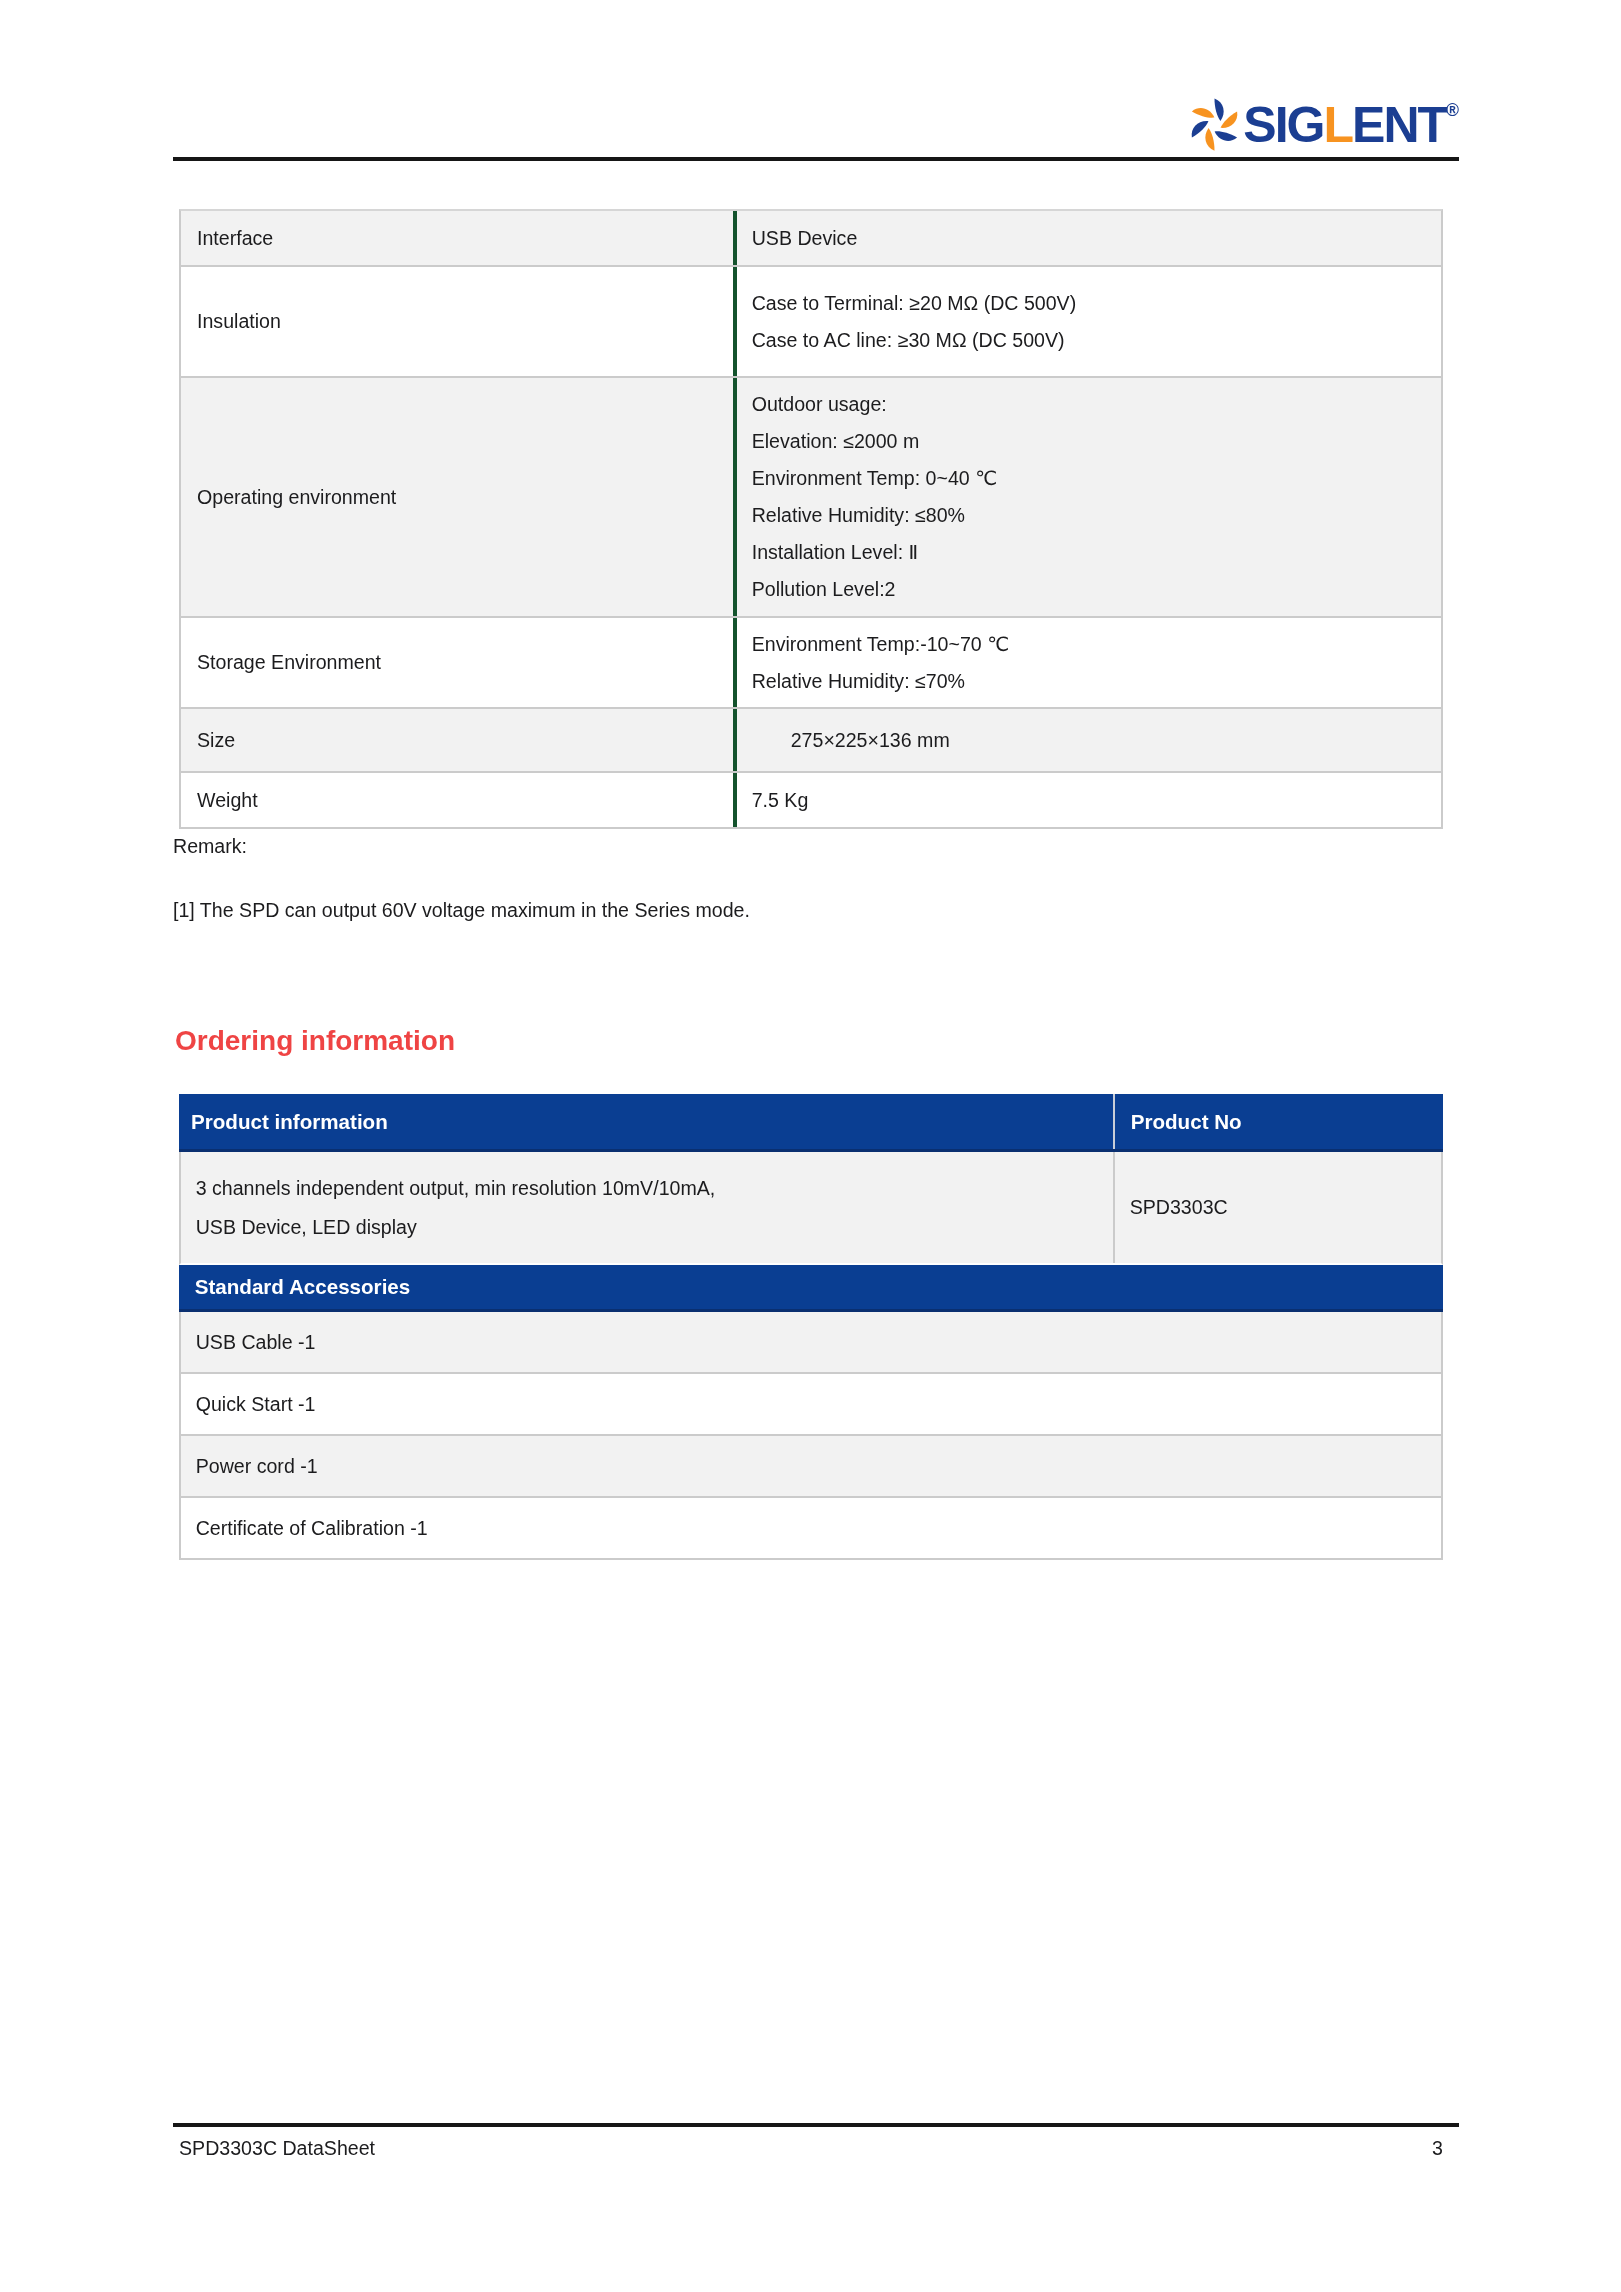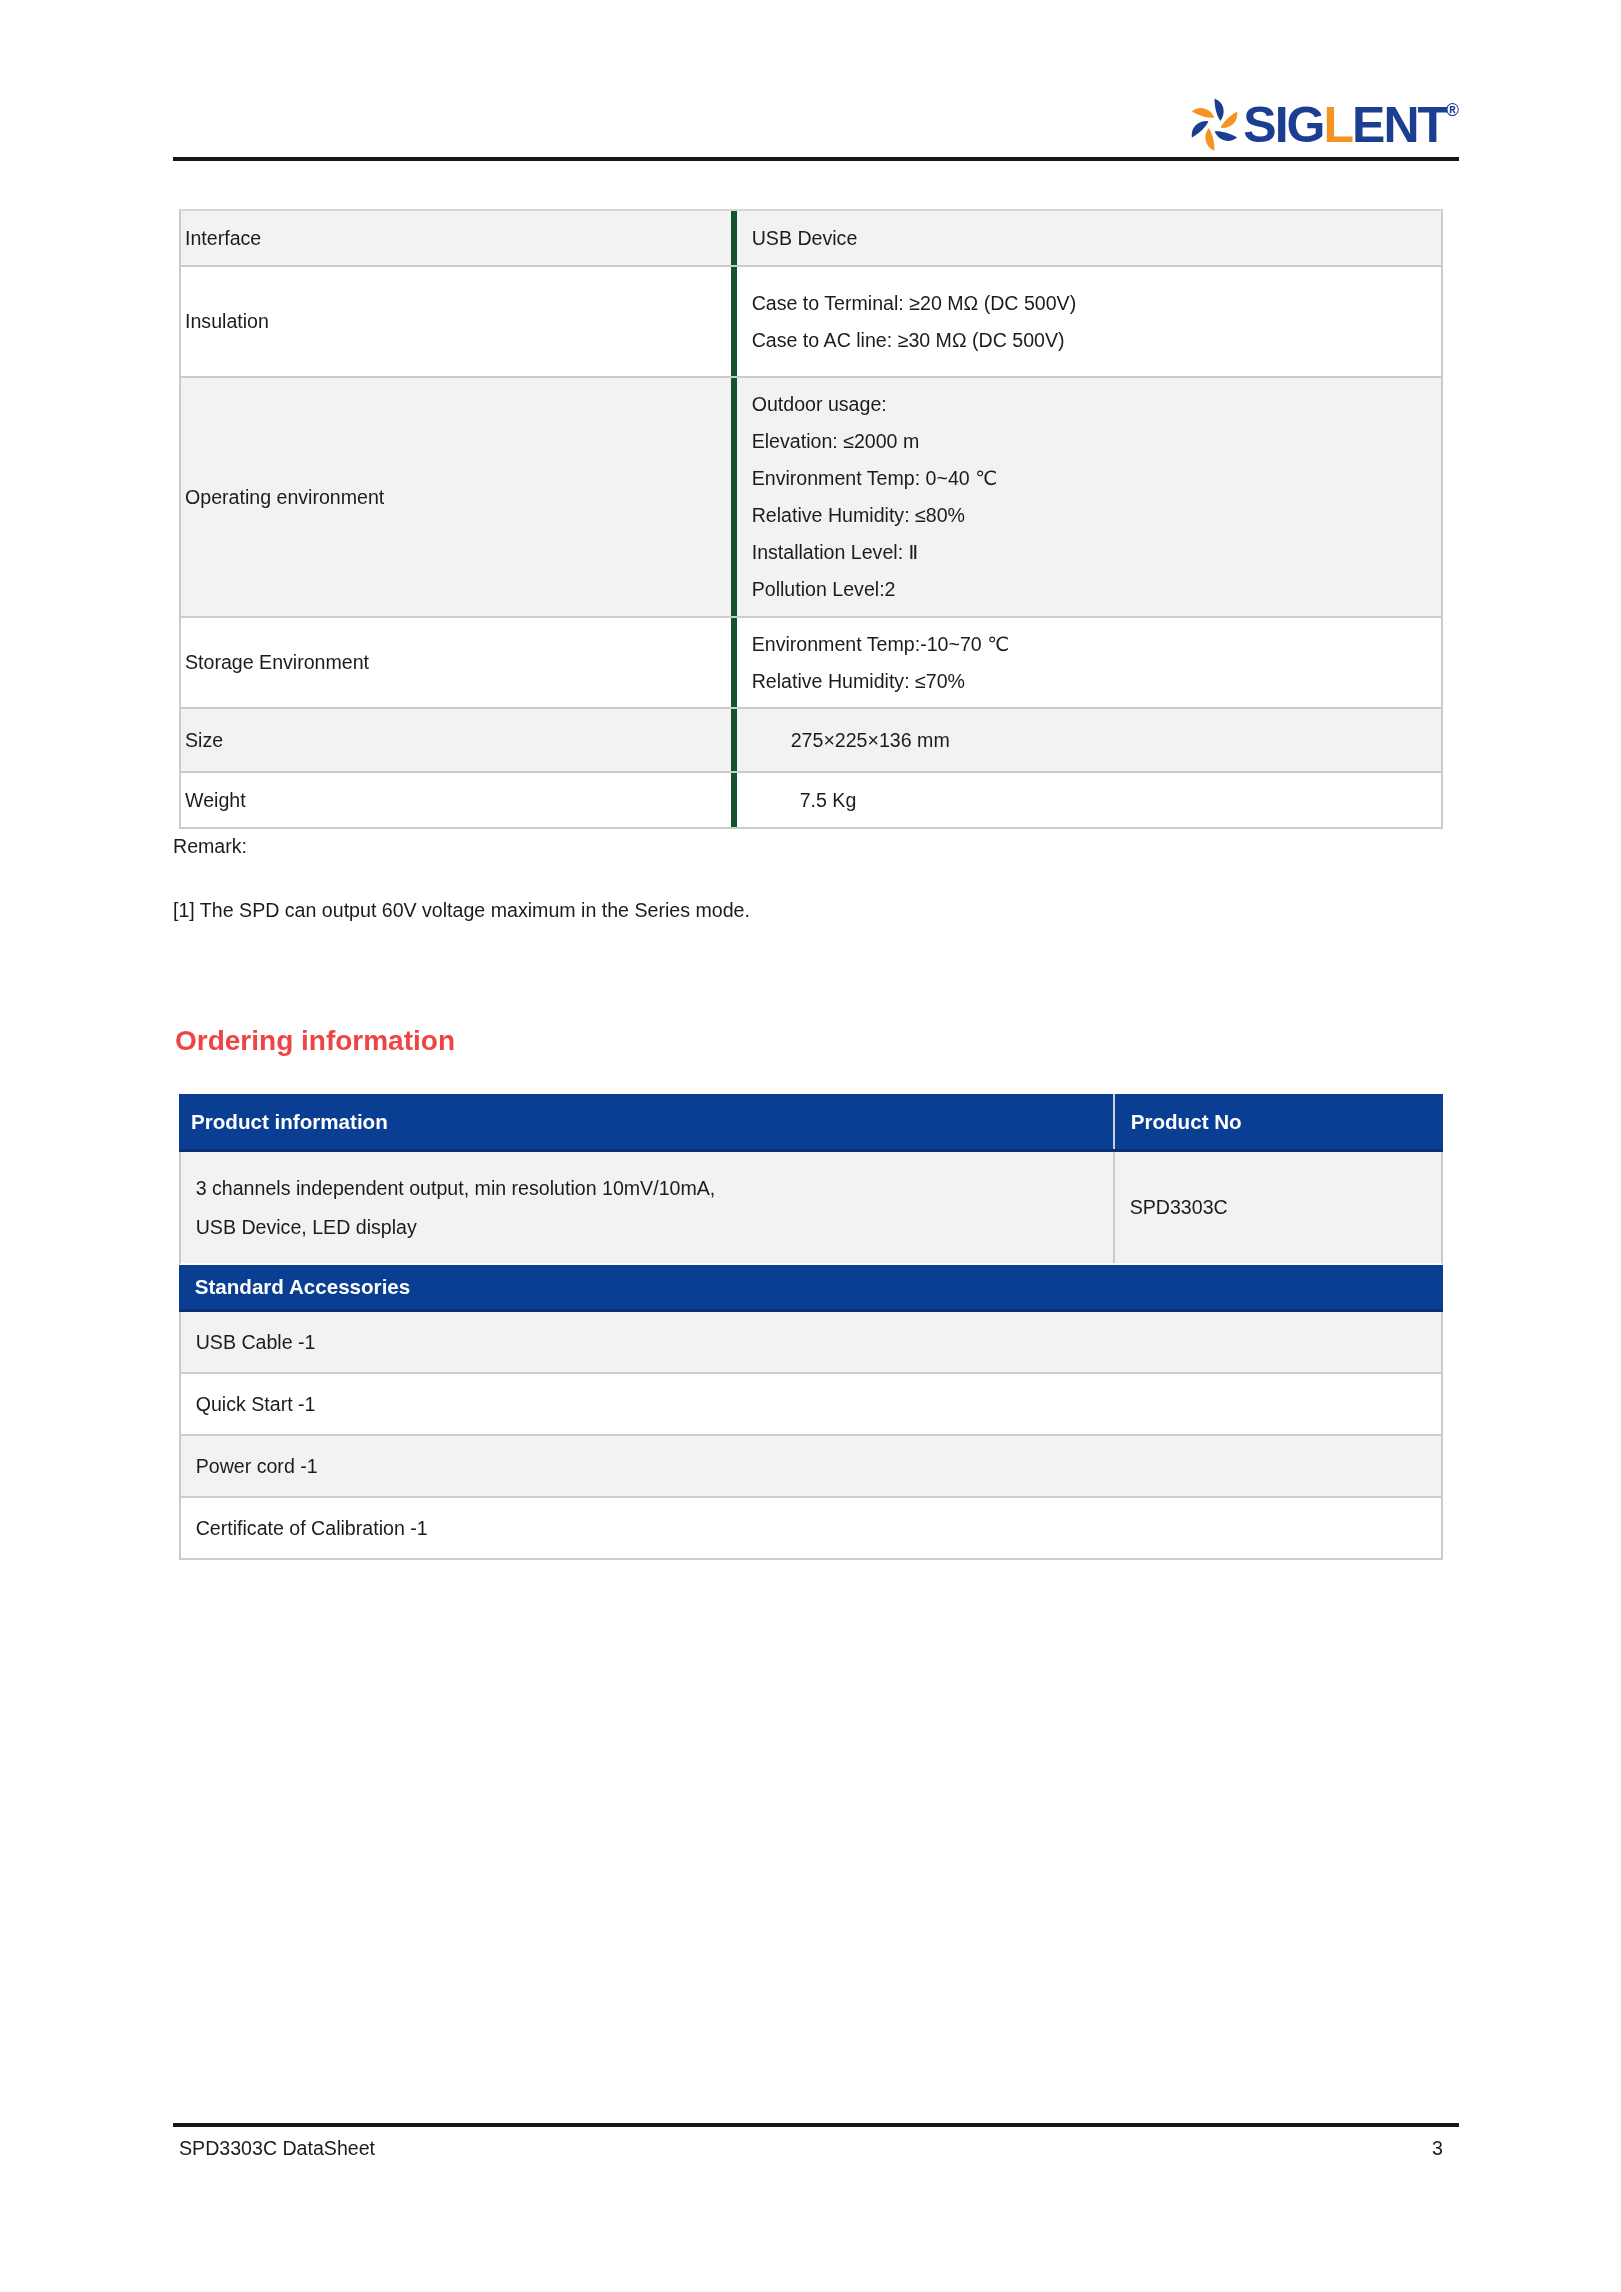--- a/index.html
+++ b/index.html
@@ -31,26 +31,26 @@
   .rule-top { top:157px; }
   .rule-bottom { top:2123px; }
 
   
   .spec-table {
     position:absolute; left:179px; top:209px; width:1264px;
     border:2px solid #cbcbcb; border-top:2.9px solid #d6d6d6;
     font-size:19.6px;
   }
   .spec-row { display:flex; border-bottom:2px solid #cbcbcb; }
-  .spec-row:last-child { border-bottom:none;gap:48px; }
+  .spec-row:last-child { border-bottom:none; }
   .row-gray  { background:#f2f2f2; }
   .row-white { background:#ffffff; }
   .spec-label {
-    width:556px; border-right:6px solid #14532d;
-    display:flex; align-items:center; padding-left:4px;
+    width:556px; border-right:4px solid #14532d;
+    display:flex; align-items:center; padding-left:16px;
   }
   .spec-values {
     flex:1; display:flex; flex-direction:column; justify-content:center;
     padding-left:14.7px;
   }
   .spec-line { line-height:37px; }
   .h-r0 { height:56px; } .h-r1 { height:111px; } .h-r2 { height:240px; }
   .h-r3 { height:91px; } .h-r4 { height:64px;gap:39px;  } .h-r5 { height:54px; }
 
   

